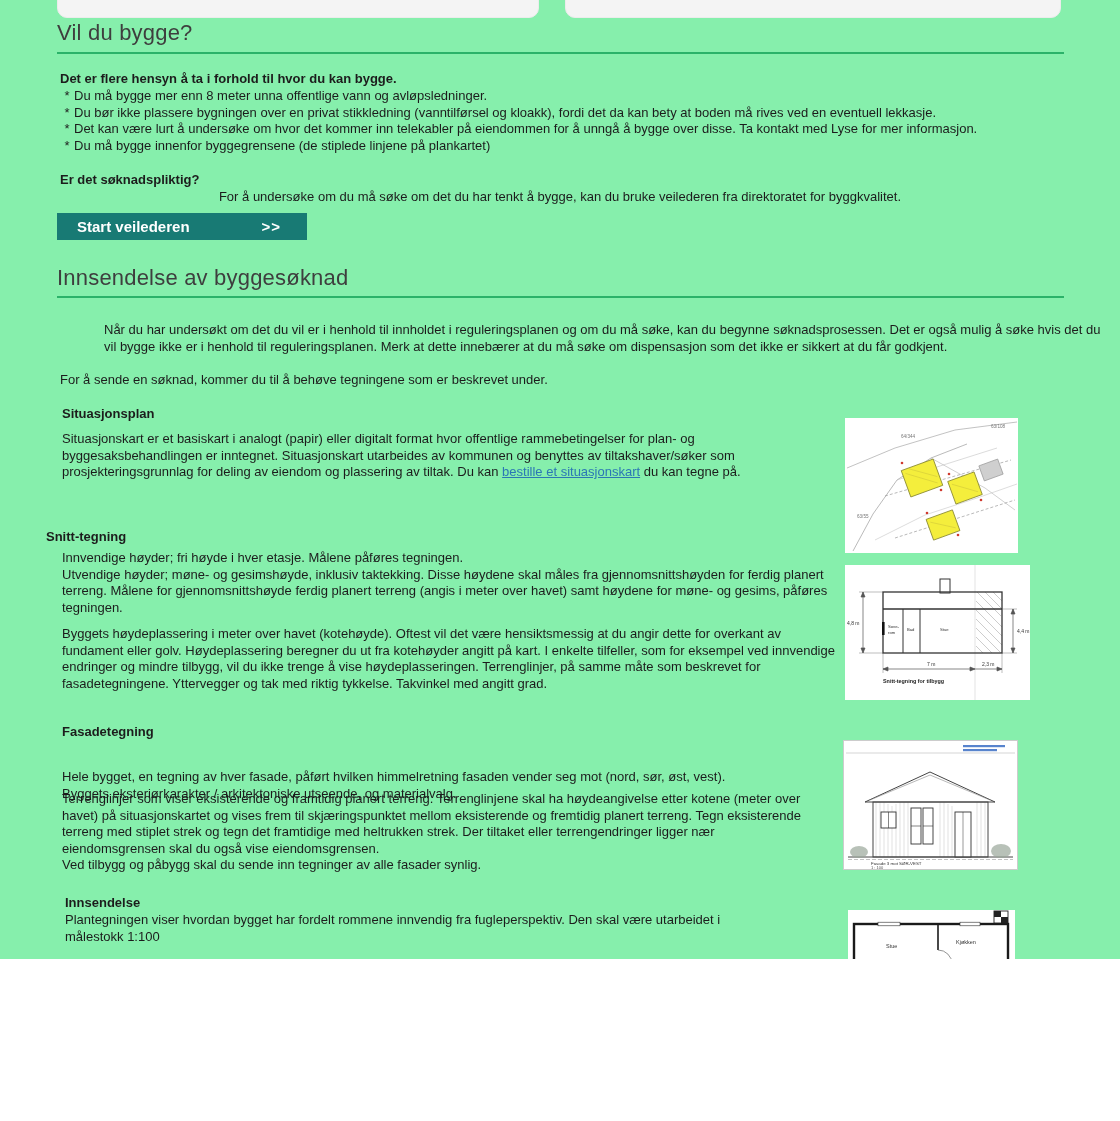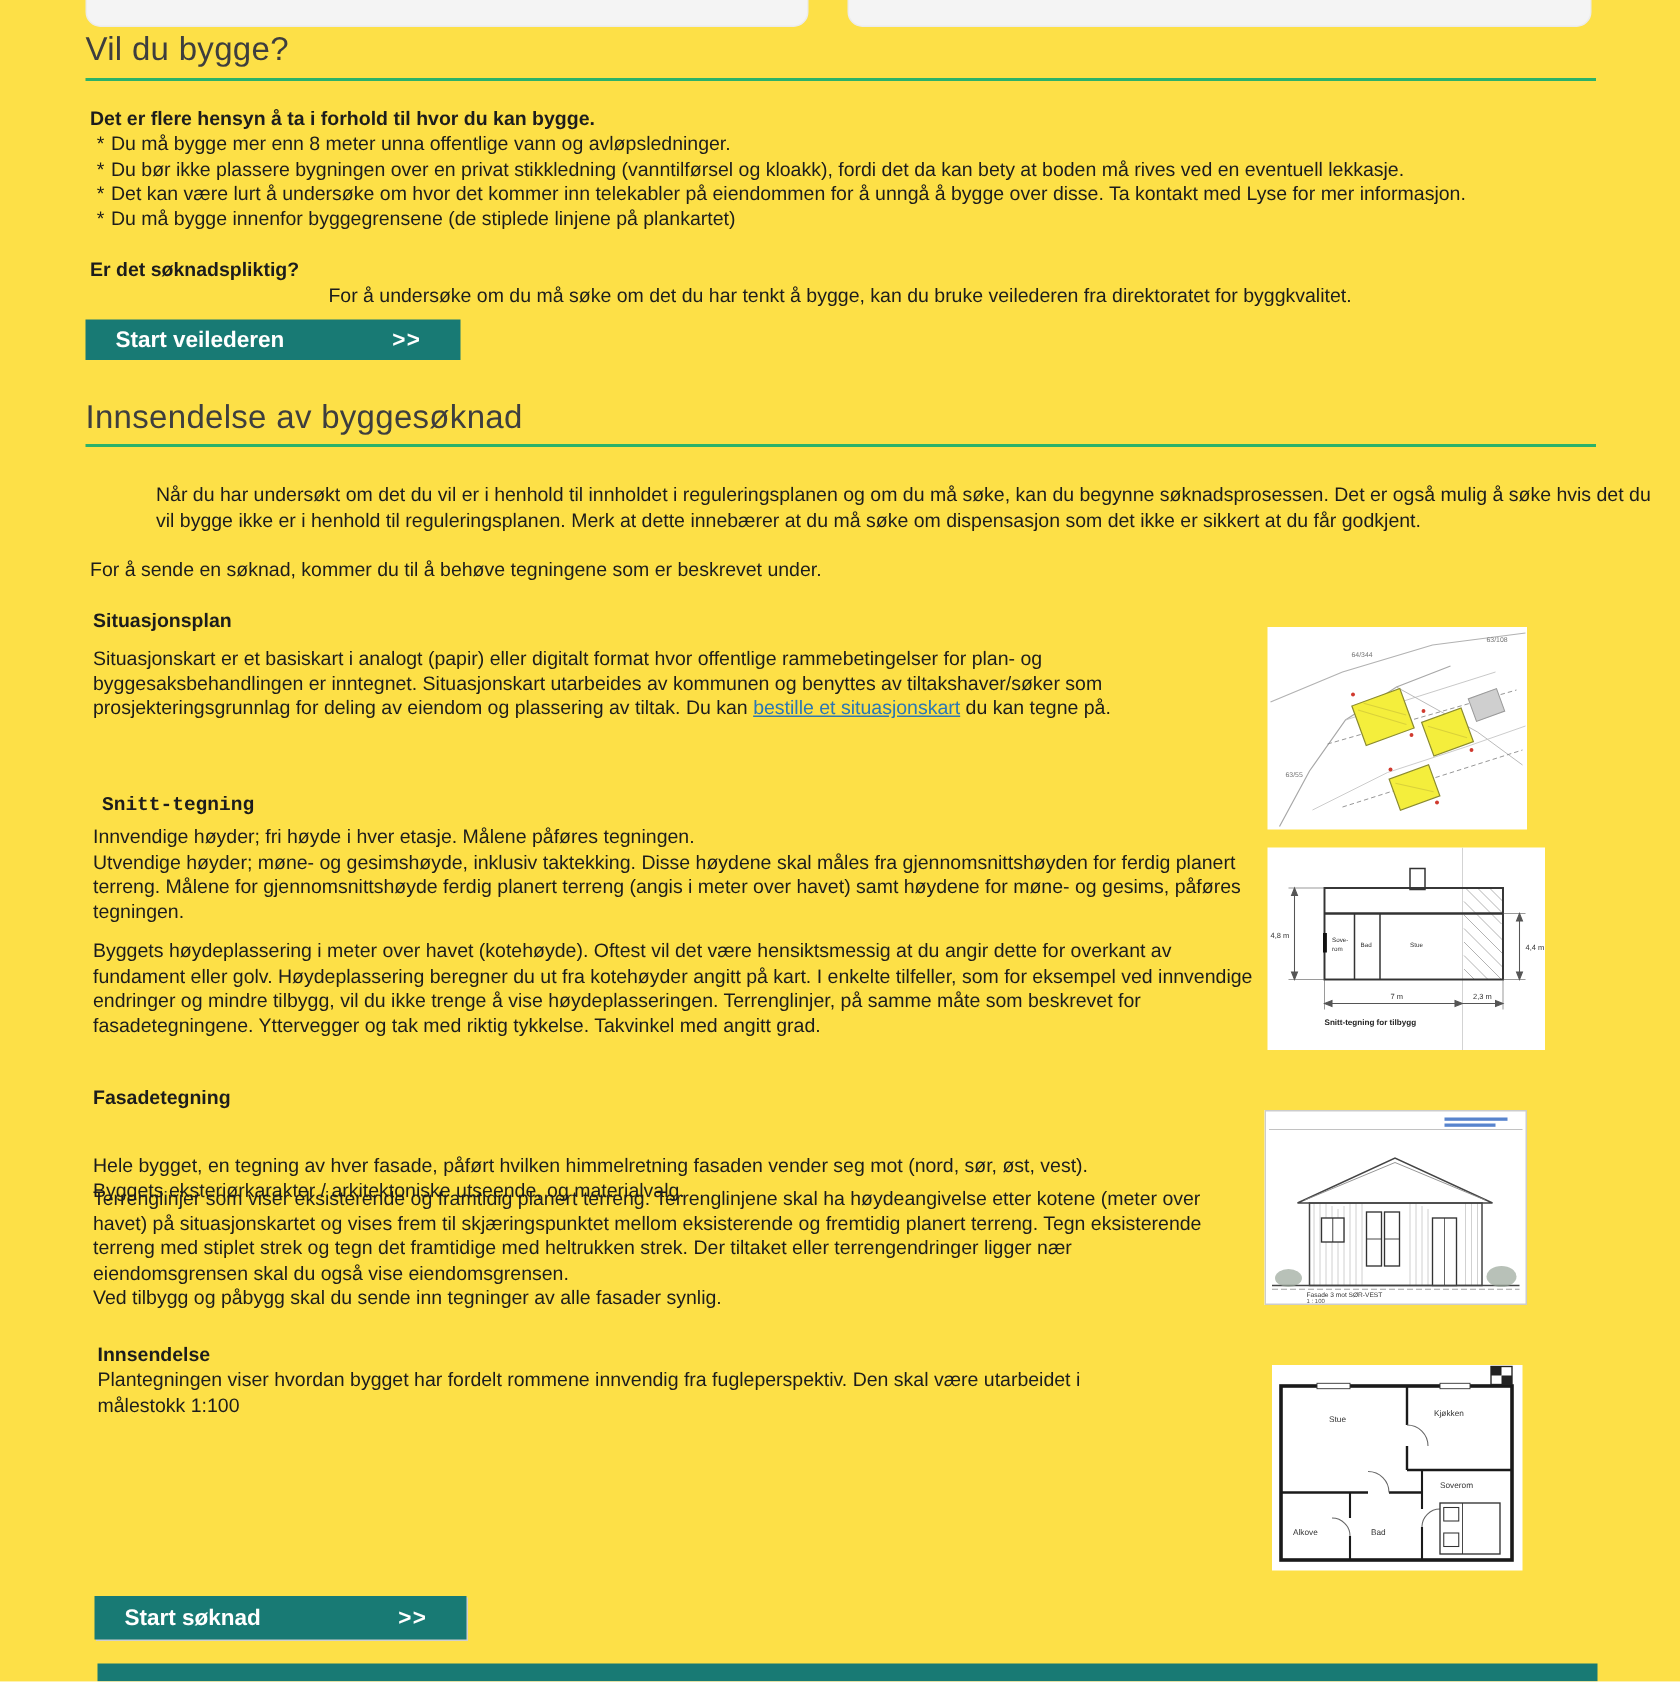--- a/index.html
+++ b/index.html
@@ -1,18 +1,18 @@
 <!DOCTYPE html>
 <html><head>
 <meta charset="utf-8">
 <style>
   * { box-sizing: border-box; }
   html,body { margin:0; padding:0; background:#fff; }
   body { font-family:"Liberation Sans", sans-serif; color:#1e1e1e; }
-  .page { position:relative; width:1120px; height:1121px; background:#fde047; overflow:hidden; }
+  .page { position:relative; width:1120px; height:959px; background:#86efac; overflow:hidden; }
   .abs { position:absolute; }
   .topcard { background:#f4f4f4; border:1px solid #ececec; border-radius:10px; height:28px; top:-10px; }
   .h1 { font-size:22px; font-weight:400; color:#3e3e3e; letter-spacing:0.2px; }
   .rule { height:2px; background:#2bb269; }
   .body-text { font-size:13px; line-height:16.5px; color:#1c1c1c; }
   .bold { font-weight:700; }
   .preline { white-space:pre-line; }
   .nowrap { white-space:nowrap; }
   .bullet-line { display:flex; }
   .bullet-marker { width:14px; text-align:center; flex:0 0 auto; }
@@ -106,21 +106,21 @@
       <circle cx="104" cy="56" r="1.3" fill="#d03a2f"></circle>
         <circle cx="136" cy="82" r="1.3" fill="#d03a2f"></circle>
       <circle cx="82" cy="95" r="1.3" fill="#d03a2f"></circle>
         <circle cx="113" cy="117" r="1.3" fill="#d03a2f"></circle>
       <text x="56" y="20" font-size="4.6" fill="#777">64/344</text>
       <text x="12" y="100" font-size="4.6" fill="#777">63/55</text>
       <text x="146" y="10" font-size="4.6" fill="#777">63/108</text>
     </svg>
   </div>
 
-  <div class="abs body-text bold" style="left:68px; top:529px;font-family:Liberation Mono, monospace;">Snitt-tegning</div>
+  <div class="abs body-text bold" style="left:46px; top:529px;">Snitt-tegning</div>
   <div class="abs body-text preline" style="left:62px; top:550px; width:782px;">Innvendige høyder; fri høyde i hver etasje. Målene påføres tegningen.
 Utvendige høyder; møne- og gesimshøyde, inklusiv taktekking. Disse høydene skal måles fra gjennomsnittshøyden for ferdig planert terreng. Målene for gjennomsnittshøyde ferdig planert terreng (angis i meter over havet) samt høydene for møne- og gesims, påføres tegningen.</div>
   <div class="abs body-text" style="left:62px; top:626px; width:782px;">Byggets høydeplassering i meter over havet (kotehøyde). Oftest vil det være hensiktsmessig at du angir dette for overkant av fundament eller golv. Høydeplassering beregner du ut fra kotehøyder angitt på kart. I enkelte tilfeller, som for eksempel ved innvendige endringer og mindre tilbygg, vil du ikke trenge å vise høydeplasseringen. Terrenglinjer, på samme måte som beskrevet for fasadetegningene. Yttervegger og tak med riktig tykkelse. Takvinkel med angitt grad.</div>
 
   <div class="abs drawing" style="left:845px; top:565px; width:185px; height:135px;">
     <svg width="185" height="135" viewBox="0 0 185 135">
       <line x1="130" y1="0" x2="130" y2="135" stroke="#c4c4c4" stroke-width="0.5"></line>
       <g stroke="#9a9a9a" stroke-width="0.5">
         <path d="M132,27 L156,51 M140,27 L157,44 M148,27 L157,36 M131,36 L157,62 M131,45 L157,71 M131,54 L157,80 M131,63 L156,88 M131,72 L147,88 M131,81 L138,88"></path>
       </g>

